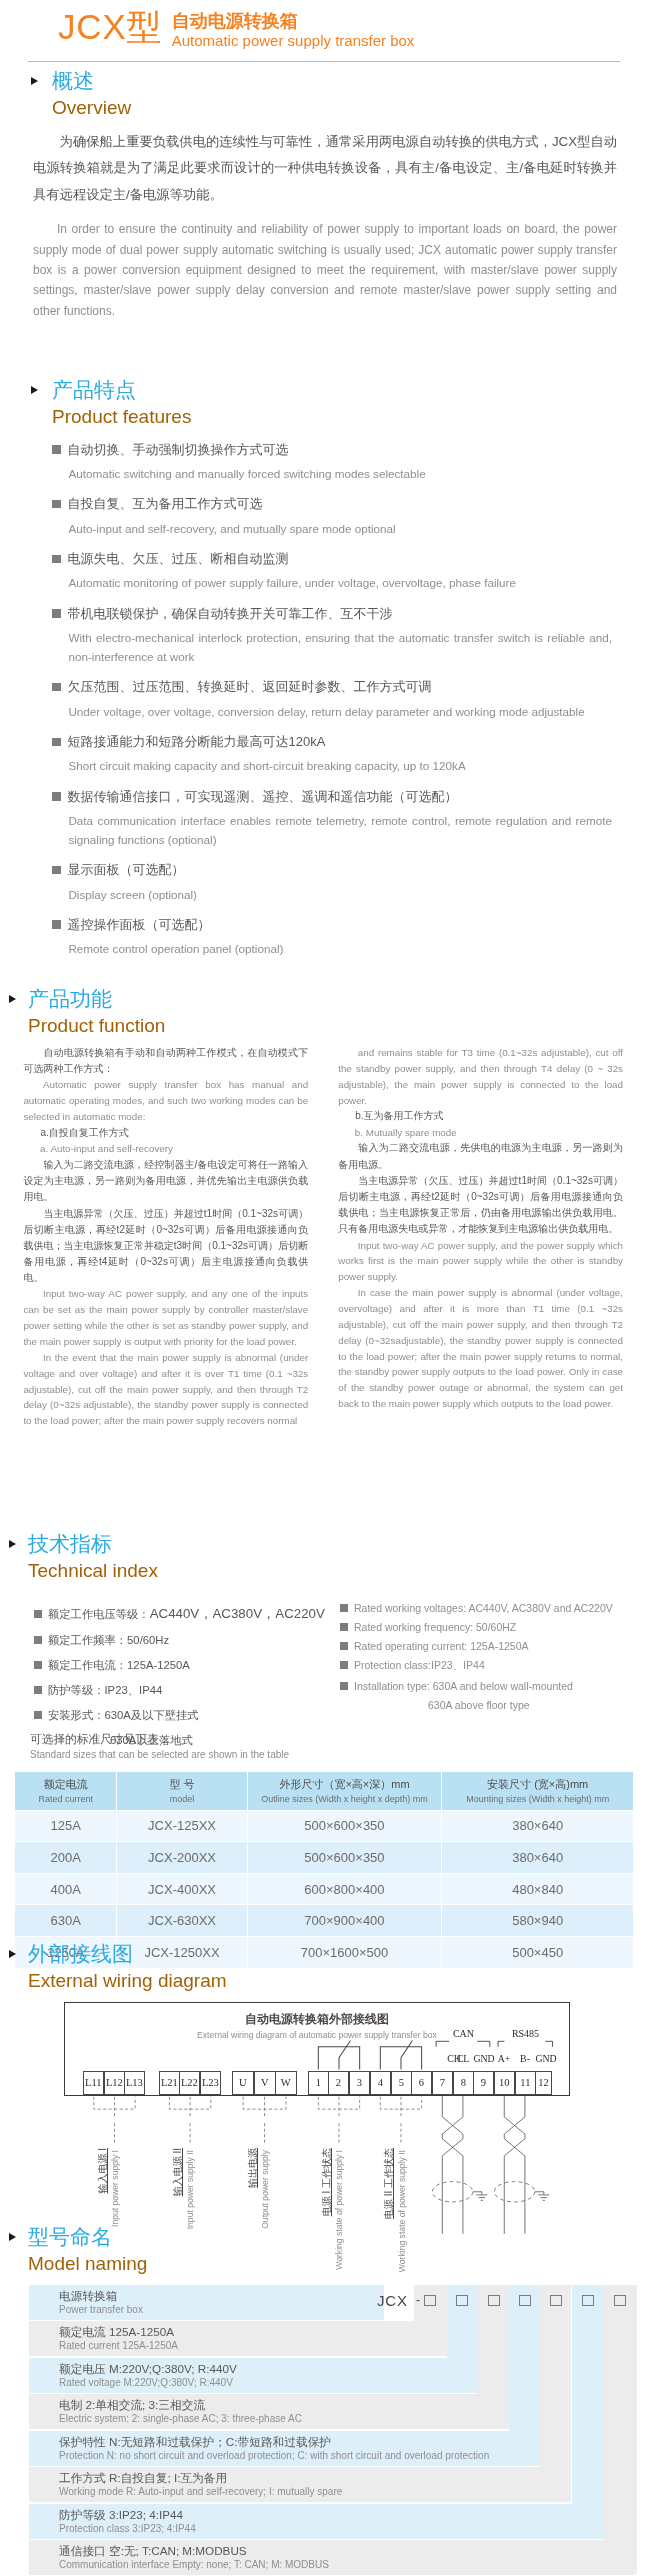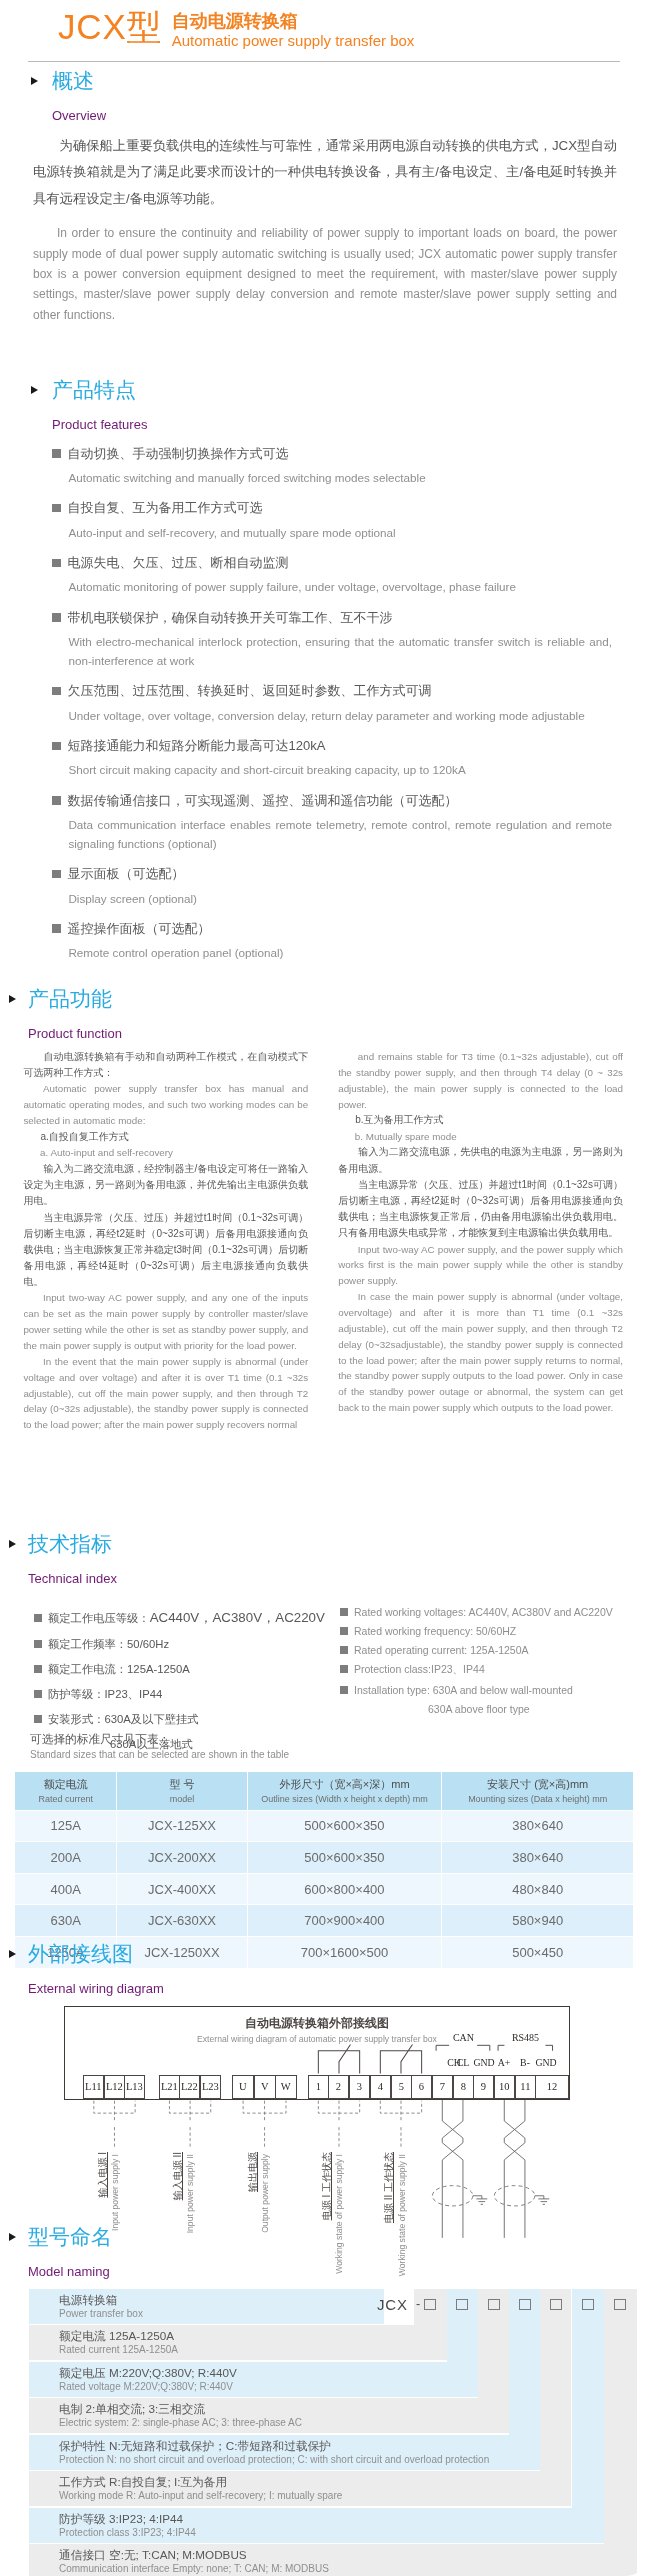--- a/index.html
+++ b/index.html
@@ -13,21 +13,21 @@
   .hdr-en{font-size:15px;line-height:1.15;margin-top:0.8px;}
   .hdr-rule{border-top:0.8px solid #b9b9b9;margin:11px 28px 0 28px;}
   
   section{position:absolute;left:0;right:0;}
   .sec-head{position:relative;}
   .sec-head .tri{position:absolute;top:7.8px;width:0;height:0;border-left:7.8px solid #1a1a1a;
                  border-top:4.7px solid transparent;border-bottom:4.7px solid transparent;}
   .ind1{padding-left:52px;} .ind1 .tri{left:31px;}
   .ind2{padding-left:28px;} .ind2 .tri{left:9.4px;}
   .sec-cn{font-size:21px;color:#29abe2;line-height:1.15;}
-  .sec-en{font-size:13px;color:#701a75;margin-top:15px;}
+  .sec-en{font-size:19px;color:#a16207;margin-top:4px;}
   
   .para{margin:9.4px 31px 0 33px;text-align:justify;}
   .para.cn{font-size:13.3px;color:#595757;line-height:2.0;text-indent:2em;}
   .para.en{font-size:12px;color:#8f8f8f;line-height:1.7;text-indent:2em;margin-top:11px;}
   
   .feat{margin:0 36px 11.7px 52px;}
   .feat-cn{font-size:13px;color:#595757;line-height:1.45;}
   .bullet{width:8.6px;height:8.6px;background:#7d7d7d;display:inline-block;margin-right:7px;}
   .bullet.sm{width:7.8px;height:7.8px;margin-right:6.2px;}
   .feat-en{font-size:11.7px;color:#8f8f8f;line-height:1.6;margin:5.5px 0 0 16.4px;text-align:justify;}
@@ -231,21 +231,21 @@
             <th>
               <div class="th-cn">型 号</div>
               <div class="th-en">model</div>
             </th>
             <th>
               <div class="th-cn">外形尺寸（宽×高×深）mm</div>
               <div class="th-en">Outline sizes (Width x height x depth) mm</div>
             </th>
             <th>
               <div class="th-cn">安装尺寸 (宽×高)mm</div>
-              <div class="th-en">Mounting sizes (Data x height) mm</div>
+              <div class="th-en">Mounting sizes (Width x height) mm</div>
             </th>
           </tr>
         </thead>
       <tbody id="tbl-body">
           <tr>
             <td>125A</td>
             <td>JCX-125XX</td>
             <td>500×600×350</td>
             <td>380×640</td>
           </tr>
@@ -326,21 +326,21 @@
           <div class="term" style="left: 263px; width: 20.7px;">2</div>
           <div class="term" style="left: 284px; width: 20.7px;">3</div>
           <div class="term" style="left: 305px; width: 20.7px;">4</div>
           <div class="term" style="left: 326px; width: 20.7px;">5</div>
           <div class="term" style="left: 346px; width: 20.7px;">6</div>
           <div class="term" style="left: 367px; width: 20.7px;">7</div>
           <div class="term" style="left: 388px; width: 20.7px;">8</div>
           <div class="term" style="left: 408px; width: 20.7px;">9</div>
           <div class="term" style="left: 429px; width: 20.7px;">10</div>
           <div class="term" style="left: 450px; width: 20.7px; text-align: right;">11</div>
-          <div class="term" style="left: 470px; width: 34px;">12</div>
+          <div class="term" style="left: 470px; width: 17px;">12</div>
         </div>
     <div class="pin" style="left: 406px;">CH</div>
         <div class="pin" style="left: 415px;">CL</div>
         <div class="pin" style="left: 436px;">GND</div>
         <div class="pin" style="left: 456px;">A+</div>
         <div class="pin" style="left: 477px;">B-</div>
         <div class="pin" style="left: 498px;">GND</div>
         <div class="bus" style="left: 409px;">CAN</div>
         <div class="bus" style="left: 471px;">RS485</div>
         <div class="vlab cn" style="left: 65px; top: 148px;">输入电源 I</div>

